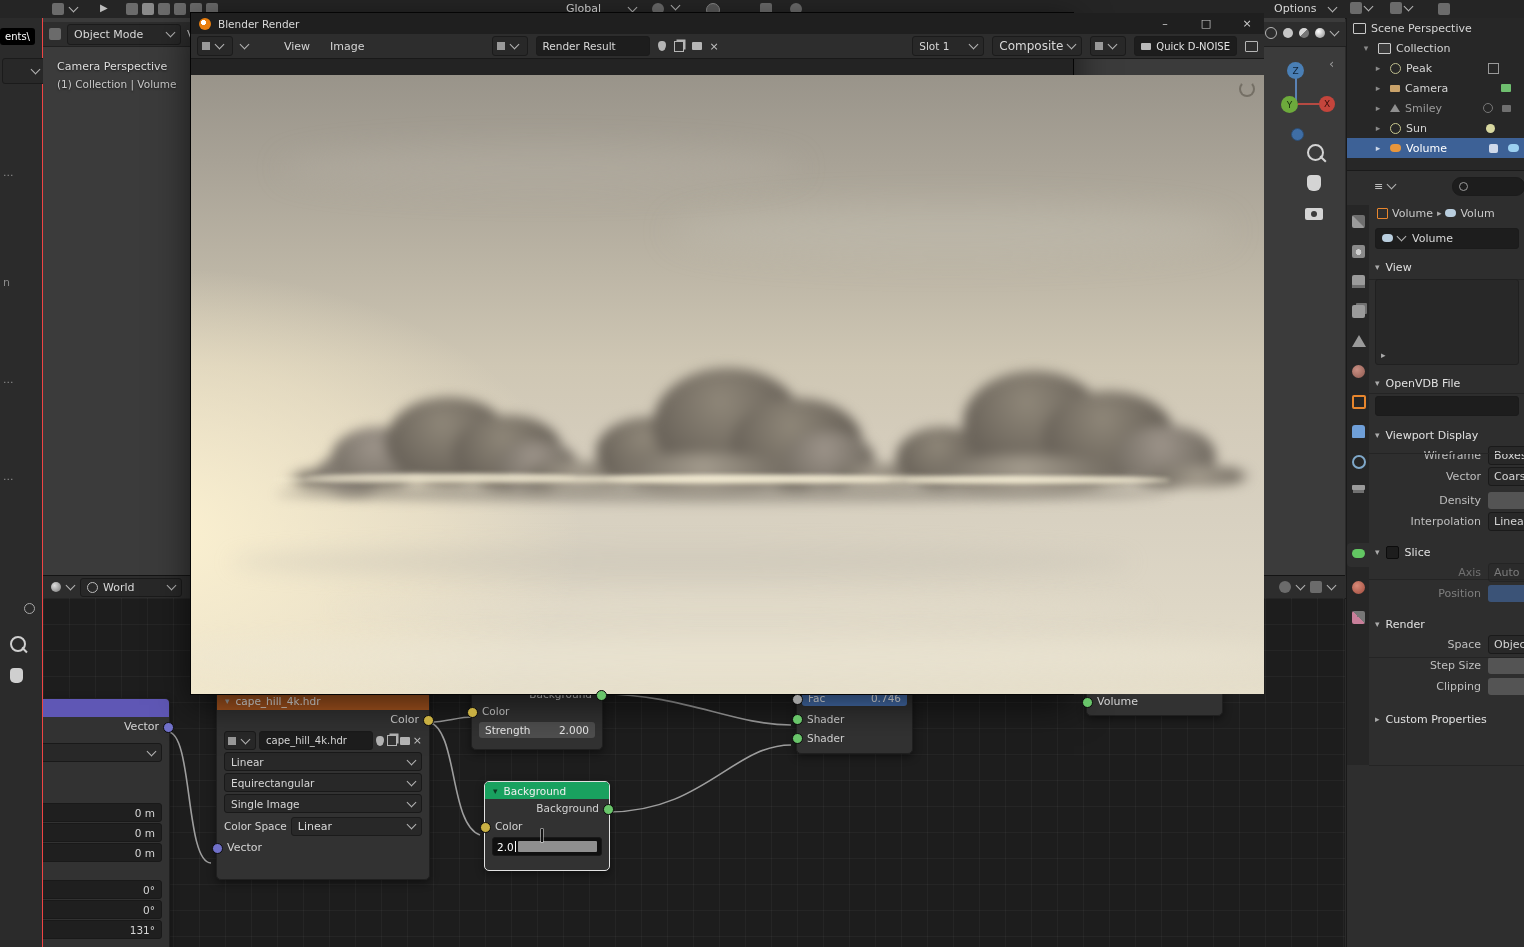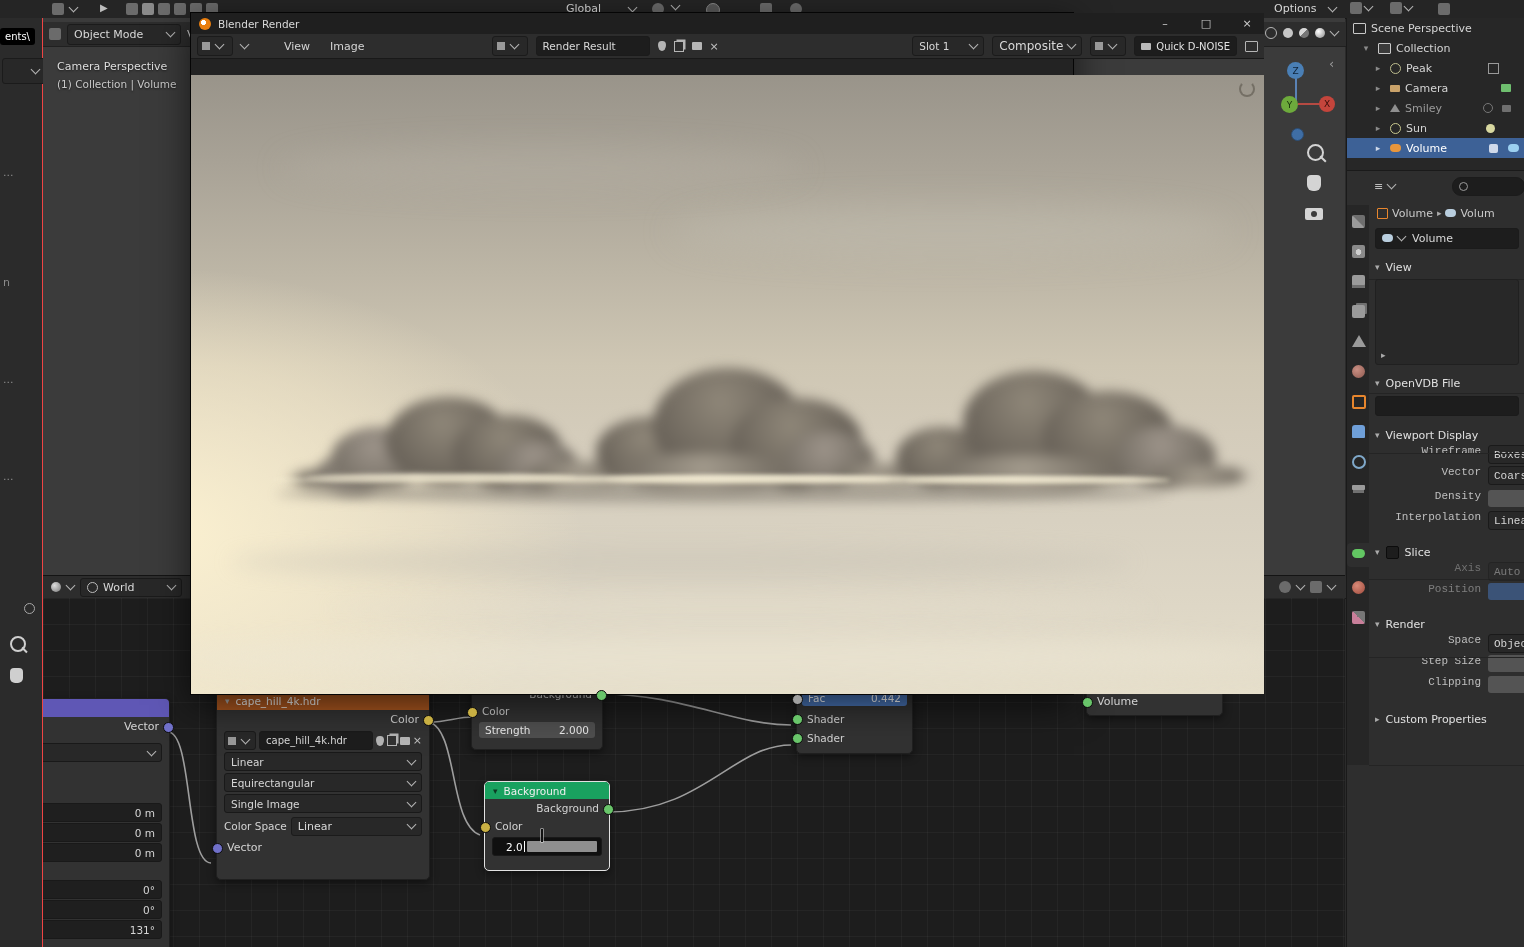--- a/index.html
+++ b/index.html
@@ -21,21 +21,21 @@
   .nh{height:18px;display:flex;align-items:center;gap:6px;padding:0 8px;color:#efefef;
       border-radius:4px 4px 0 0;font-size:10.5px;}
   .nrow{height:20px;display:flex;align-items:center;padding:0 10px;color:#d3d3d3;position:relative;}
   .nrow.right{justify-content:flex-end;}
   .ndd{margin:2px 7px;height:17px;background:#282828;border:1px solid #191919;border-radius:3px;
       display:flex;align-items:center;padding:0 6px;color:#d6d6d6;font-size:10.5px;}
   .nfield{margin:2px 7px;height:16px;background:#4f4f4f;border-radius:3px;display:flex;align-items:center;
       padding:0 6px;color:#eaeaea;font-size:10.5px;}
   .ph{display:flex;align-items:center;gap:6px;height:20px;padding-left:6px;color:#e0e0e0;}
   .tri{color:#ababab;font-size:9px;flex:none;}
-  .prow{display:flex;align-items:flex-start;height:21px;font-family:Liberation Mono, monospace;}
+  .prow{display:flex;align-items:center;height:21px;}
   .plabel{width:112px;text-align:right;padding-right:7px;color:#bfbfbf;flex:none;}
   .pdd{width:70px;height:17px;background:#282828;border:1px solid #1a1a1a;border-radius:3px;
       display:flex;align-items:center;padding:0 5px;color:#d4d4d4;flex:none;}
   .pfield{width:70px;height:17px;background:#545454;border-radius:3px;flex:none;}
   .orow{display:flex;align-items:center;height:20px;gap:5px;color:#d4d4d4;}
   .otri{width:14px;text-align:center;color:#8a8a8a;font-size:9px;flex:none;}
   .tab{position:absolute;left:5px;width:13px;height:13px;}
   .puff{position:absolute;border-radius:50%;}
   .p1{background:radial-gradient(circle at 45% 32%,#9d948a 0%,#7d766c 55%,#665f57 100%);}
   .p2{background:radial-gradient(circle at 45% 30%,#8f8779 0%,#6e675d 55%,#56504a 100%);}
@@ -278,32 +278,32 @@
         </div>
         <div class="nrow right" style="height:18px;">
           <span style="font-size:10.5px;">Background</span>
           <span class="sk sk-g" style="right:-5px;top:5px;"></span>
         </div>
         <div class="nrow" style="height:18px;">
           <span style="font-size:10.5px;">Color</span>
           <span class="sk sk-y" style="left:-5px;top:5px;"></span>
         </div>
         <div class="ndd" style="background:#101010;position:relative;padding:0 4px;">
-          <span style="color:#fff;margin-left:9px;">2.0</span>
+          <span style="color:#fff;">2.0</span>
           <span style="width:1px;height:11px;background:#fff;margin-left:1px;"></span>
           <span style="flex:1;height:11px;background:#8f8f8f;margin-left:2px;border-radius:1px;"></span>
         </div>
       </div>
 
       <div class="r" style="left:498px;top:231px;width:2px;height:13px;background:#111;box-shadow:0 0 0 .5px #eee;"></div>
 
       <div class="node" style="left:753px;top:88px;width:115px;height:66px;border-radius:0 0 5px 5px;">
         <div class="nfield" style="background:#4772b3;justify-content:space-between;margin:3px 5px;color:#fff;">
           <span>Fac</span>
-          <span>0.442</span>
+          <span>0.746</span>
         </div>
         <span class="sk sk-gr" style="left:-5px;top:7px;"></span>
         <div class="nrow" style="height:19px;">
           <span style="font-size:10.5px;">Shader</span>
           <span class="sk sk-g" style="left:-5px;top:5px;"></span>
         </div>
         <div class="nrow" style="height:19px;">
           <span style="font-size:10.5px;">Shader</span>
           <span class="sk sk-g" style="left:-5px;top:5px;"></span>
         </div>

